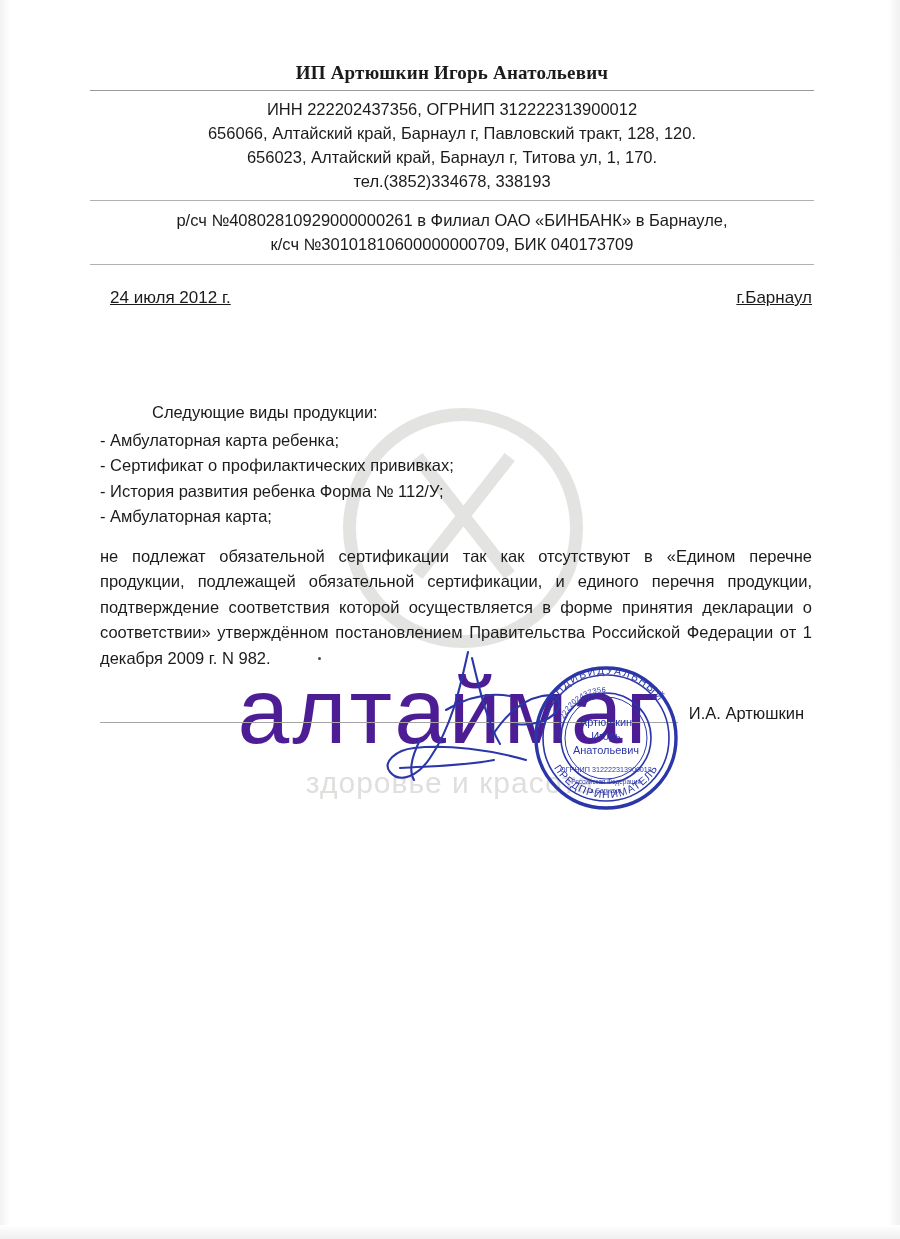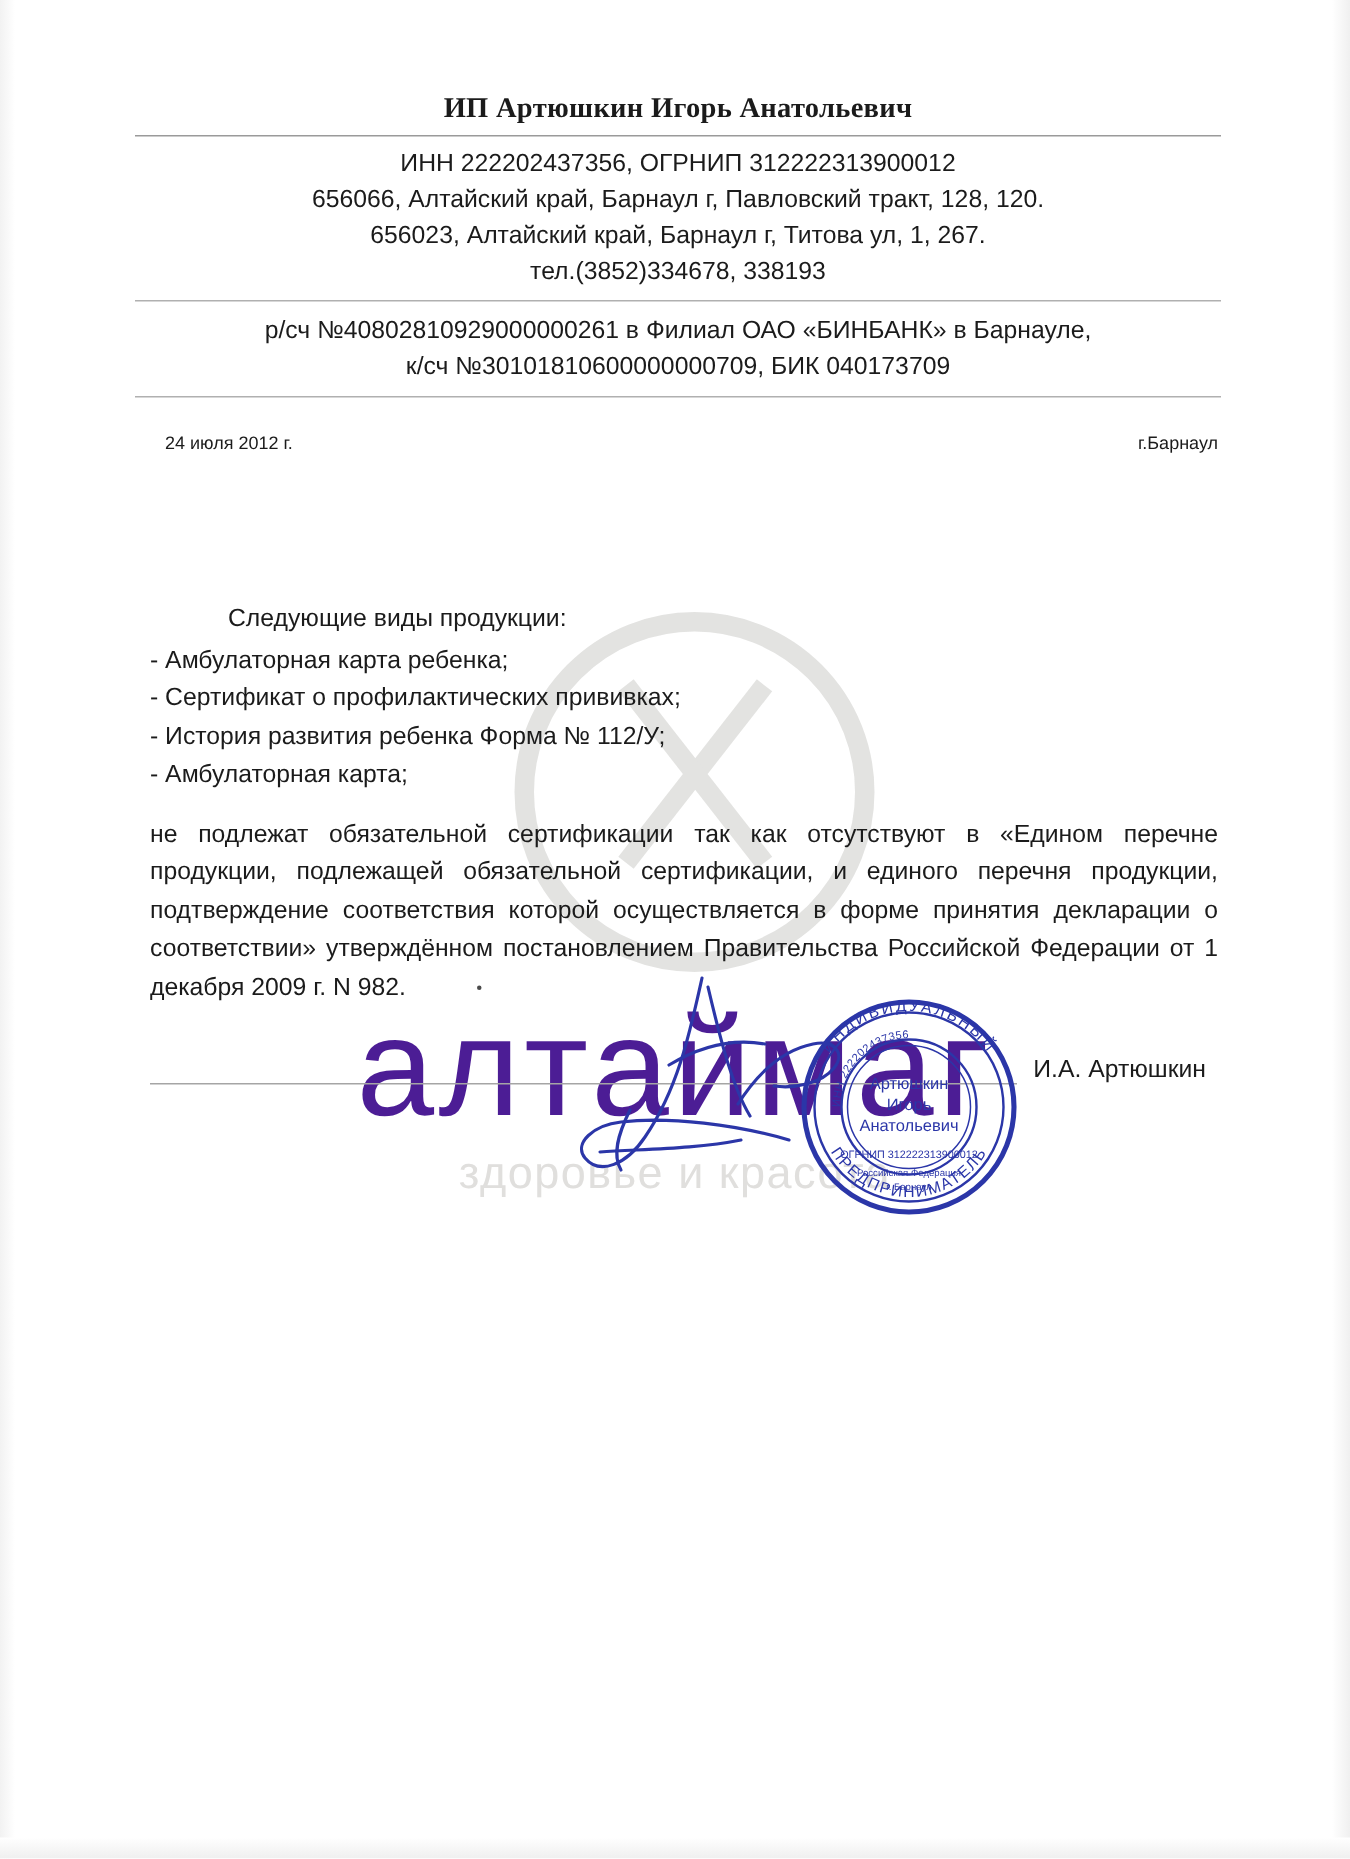--- a/index.html
+++ b/index.html
@@ -134,21 +134,22 @@
   .bank-block { padding: 4px 0 5px; }
 
   
   .date-row {
     position: absolute;
     left: 110px;
     right: 88px;
     top: 288px;
     display: flex;
     justify-content: space-between;
-    font-size: 12px;
+    font-size: 17px;
+    text-decoration: underline;
   }
 
   
   .body-block {
     position: absolute;
     left: 100px;
     right: 88px;
     top: 400px;
     font-size: 16.5px;
     line-height: 25.5px;
@@ -226,21 +227,21 @@
     <div class="wm-main">алтаймаг</div>
     <div class="wm-sub">здоровье и красота</div>
   </div>
 
   <div class="content">
     <div class="org-title">ИП Артюшкин Игорь Анатольевич</div>
     <div class="rule"></div>
     <div class="hdr-block">
       <div class="hdr-line">ИНН 222202437356, ОГРНИП 312222313900012</div>
       <div class="hdr-line">656066, Алтайский край, Барнаул г, Павловский тракт, 128, 120.</div>
-      <div class="hdr-line">656023, Алтайский край, Барнаул г, Титова ул, 1, 267.</div>
+      <div class="hdr-line">656023, Алтайский край, Барнаул г, Титова ул, 1, 170.</div>
       <div class="hdr-line">тел.(3852)334678, 338193</div>
     </div>
     <div class="rule soft"></div>
     <div class="bank-block">
       <div class="hdr-line">р/сч №40802810929000000261 в Филиал ОАО «БИНБАНК» в Барнауле,</div>
       <div class="hdr-line">к/сч №30101810600000000709, БИК 040173709</div>
     </div>
     <div class="rule soft"></div>
   </div>
 

